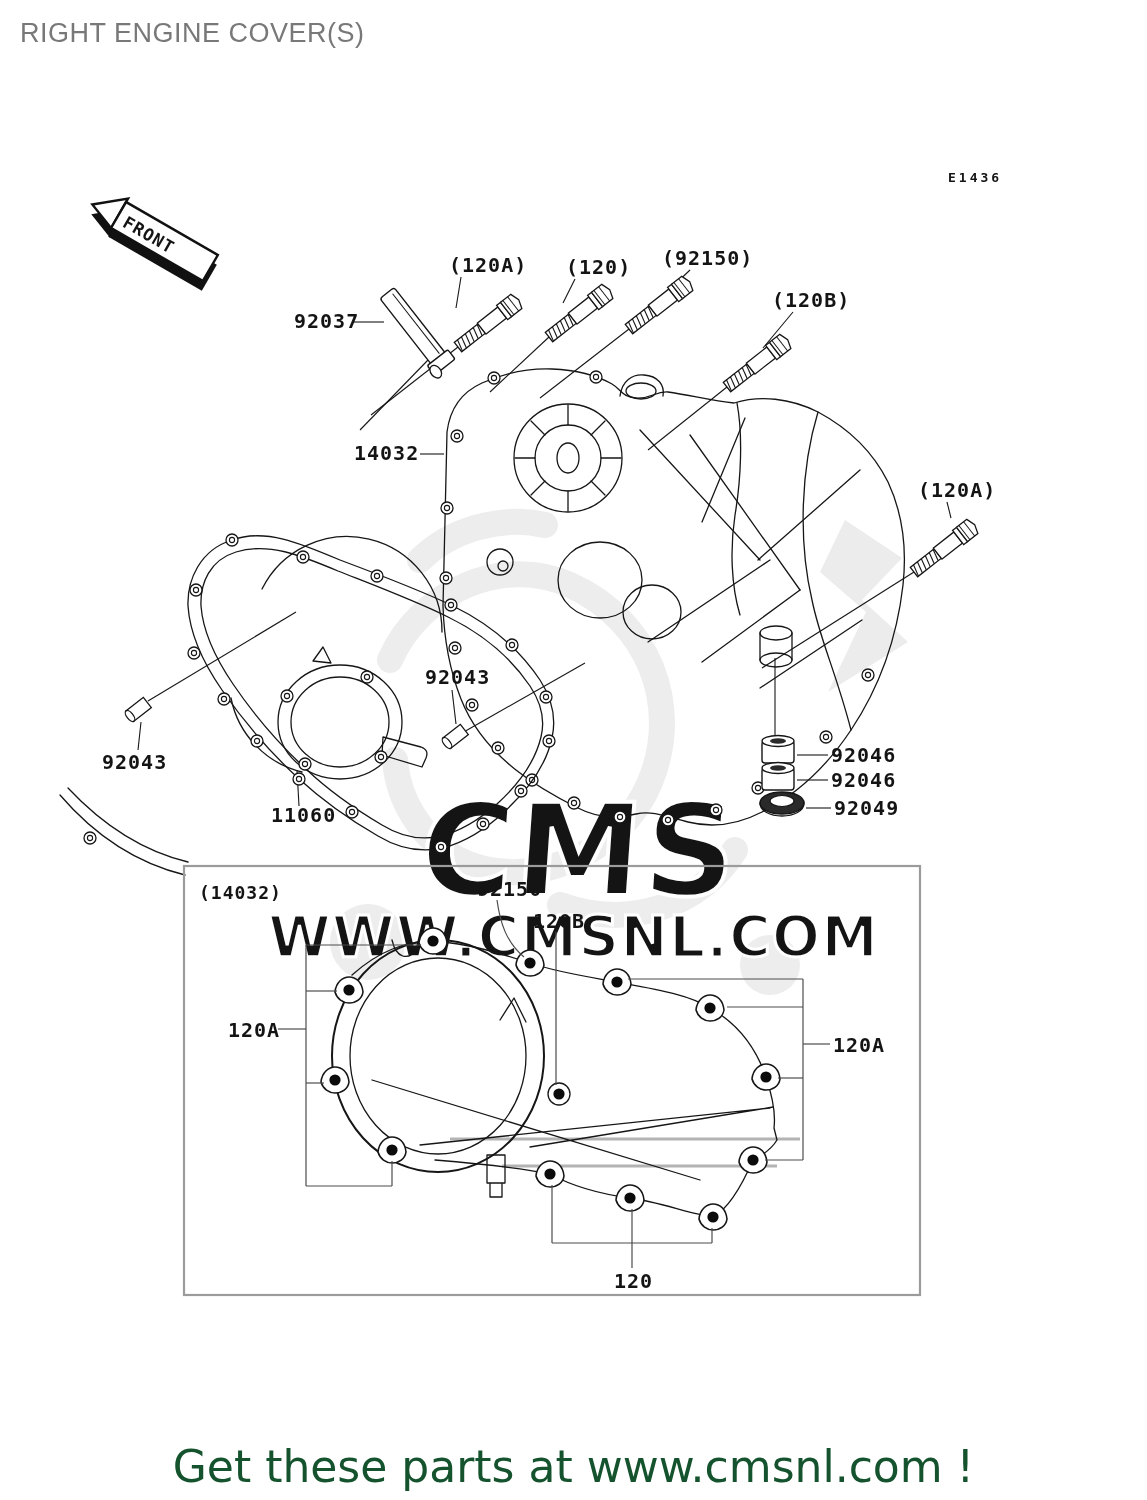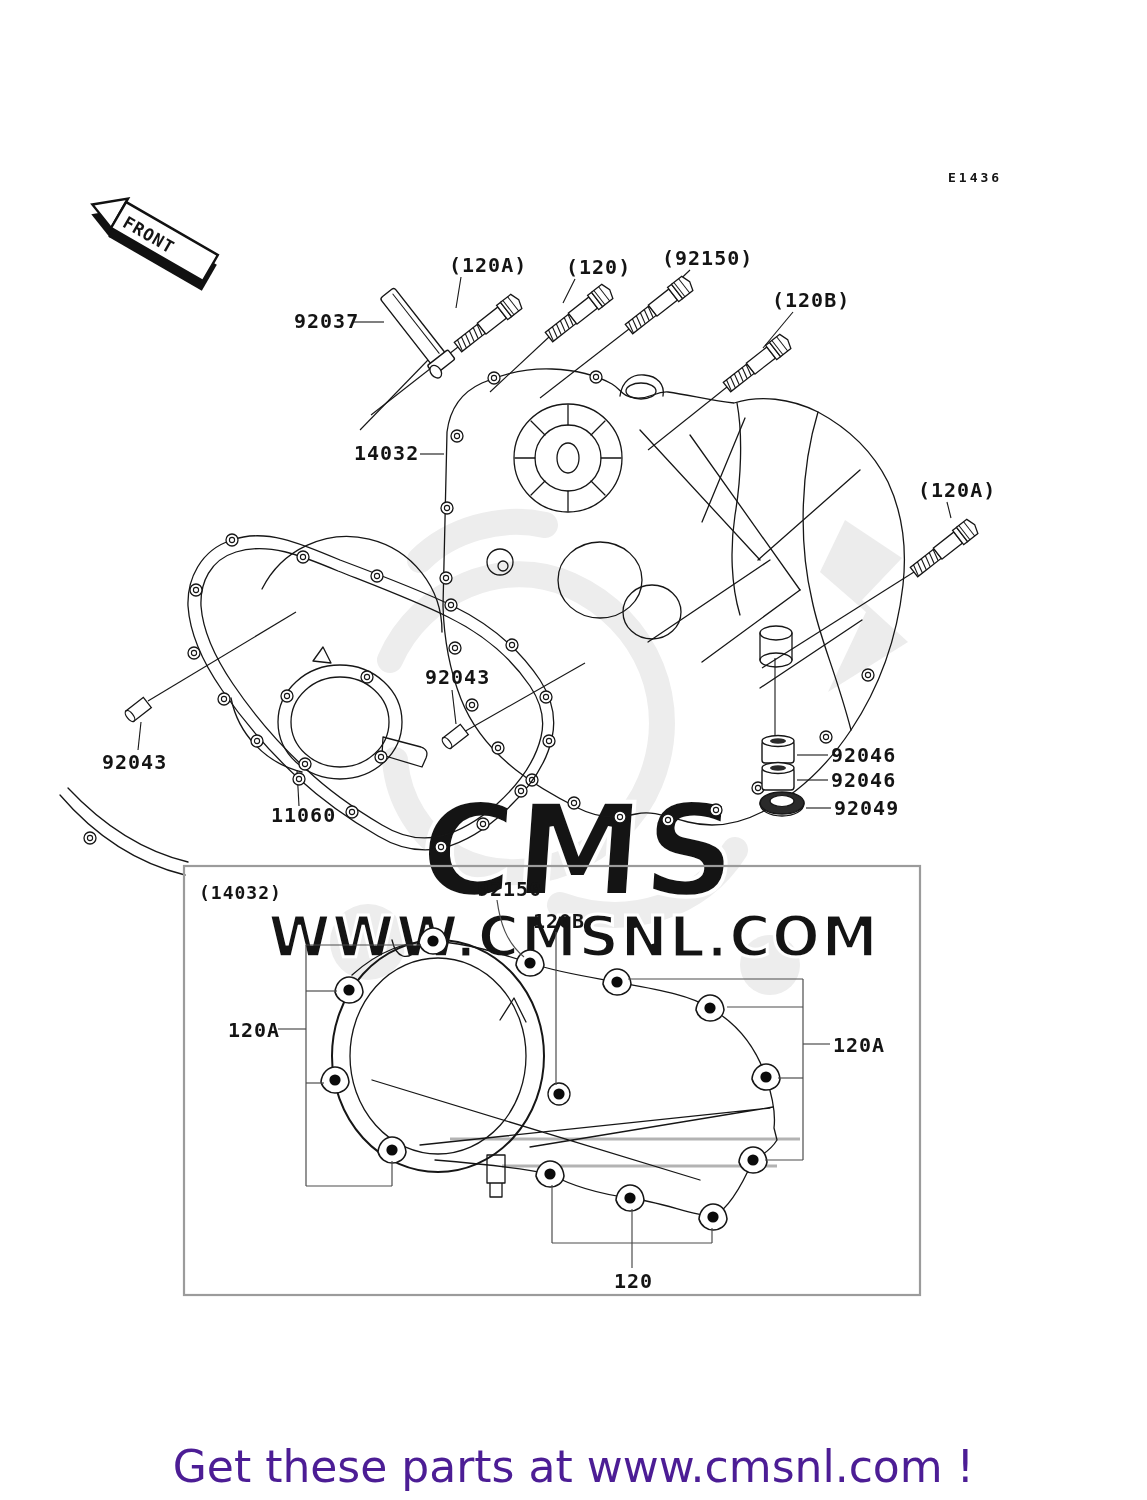--- a/index.html
+++ b/index.html
@@ -1,38 +1,39 @@
 <!DOCTYPE html>
 <html><head>
 <meta charset="utf-8">
 <style>
   html,body{margin:0;padding:0;background:#fff;}
   #page{position:relative;width:1147px;height:1500px;background:#fff;overflow:hidden;
         font-family:"Liberation Sans",sans-serif;}
   #title{position:absolute;left:20px;top:18px;font-size:27px;color:#787878;
          letter-spacing:.5px;font-family:"Liberation Sans",sans-serif;}
   #footer{position:absolute;left:0;top:1441px;width:100%;text-align:center;
-          font-size:44px;color:#4c1d95;font-family:"DejaVu Sans",sans-serif;}
+          font-size:44px;color:#14532d;font-family:"DejaVu Sans",sans-serif;}
   svg{position:absolute;left:0;top:0;}
   svg text{font-family:"DejaVu Sans Mono","Liberation Mono",monospace;font-weight:bold;
            fill:#141414;letter-spacing:1px;}
   .lbl{font-size:20px;}
   .lbl-s{font-size:18px;}
   .code{font-size:13px;letter-spacing:3px;}
   .wm{font-family:"DejaVu Sans","Liberation Sans",sans-serif;font-weight:bold;}
   .ln{stroke:#161616;stroke-width:1.3;fill:none;stroke-linecap:round;stroke-linejoin:round;}
   .ln2{stroke:#161616;stroke-width:2;fill:none;stroke-linejoin:round;}
   .lead{stroke:#161616;stroke-width:1.1;fill:none;}
   .brk{stroke:#4c4c4c;stroke-width:1.2;fill:none;}
 </style>
 </head>
 <body>
 
 <div id="page">
 
+  <div id="title">RIGHT ENGINE COVER(S)</div>
 
   <svg width="1147" height="1500" viewBox="0 0 1147 1500">
 
     <defs>
       <g id="bolt-glyph">
         <rect x="0" y="-6" width="30" height="12" fill="#fff" stroke="#161616" stroke-width="1.3"></rect>
         <line x1="4" y1="-6" x2="1" y2="6" stroke="#161616" stroke-width="1.1"></line>
         <line x1="9" y1="-6" x2="6" y2="6" stroke="#161616" stroke-width="1.1"></line>
         <line x1="14" y1="-6" x2="11" y2="6" stroke="#161616" stroke-width="1.1"></line>
         <line x1="19" y1="-6" x2="16" y2="6" stroke="#161616" stroke-width="1.1"></line>

